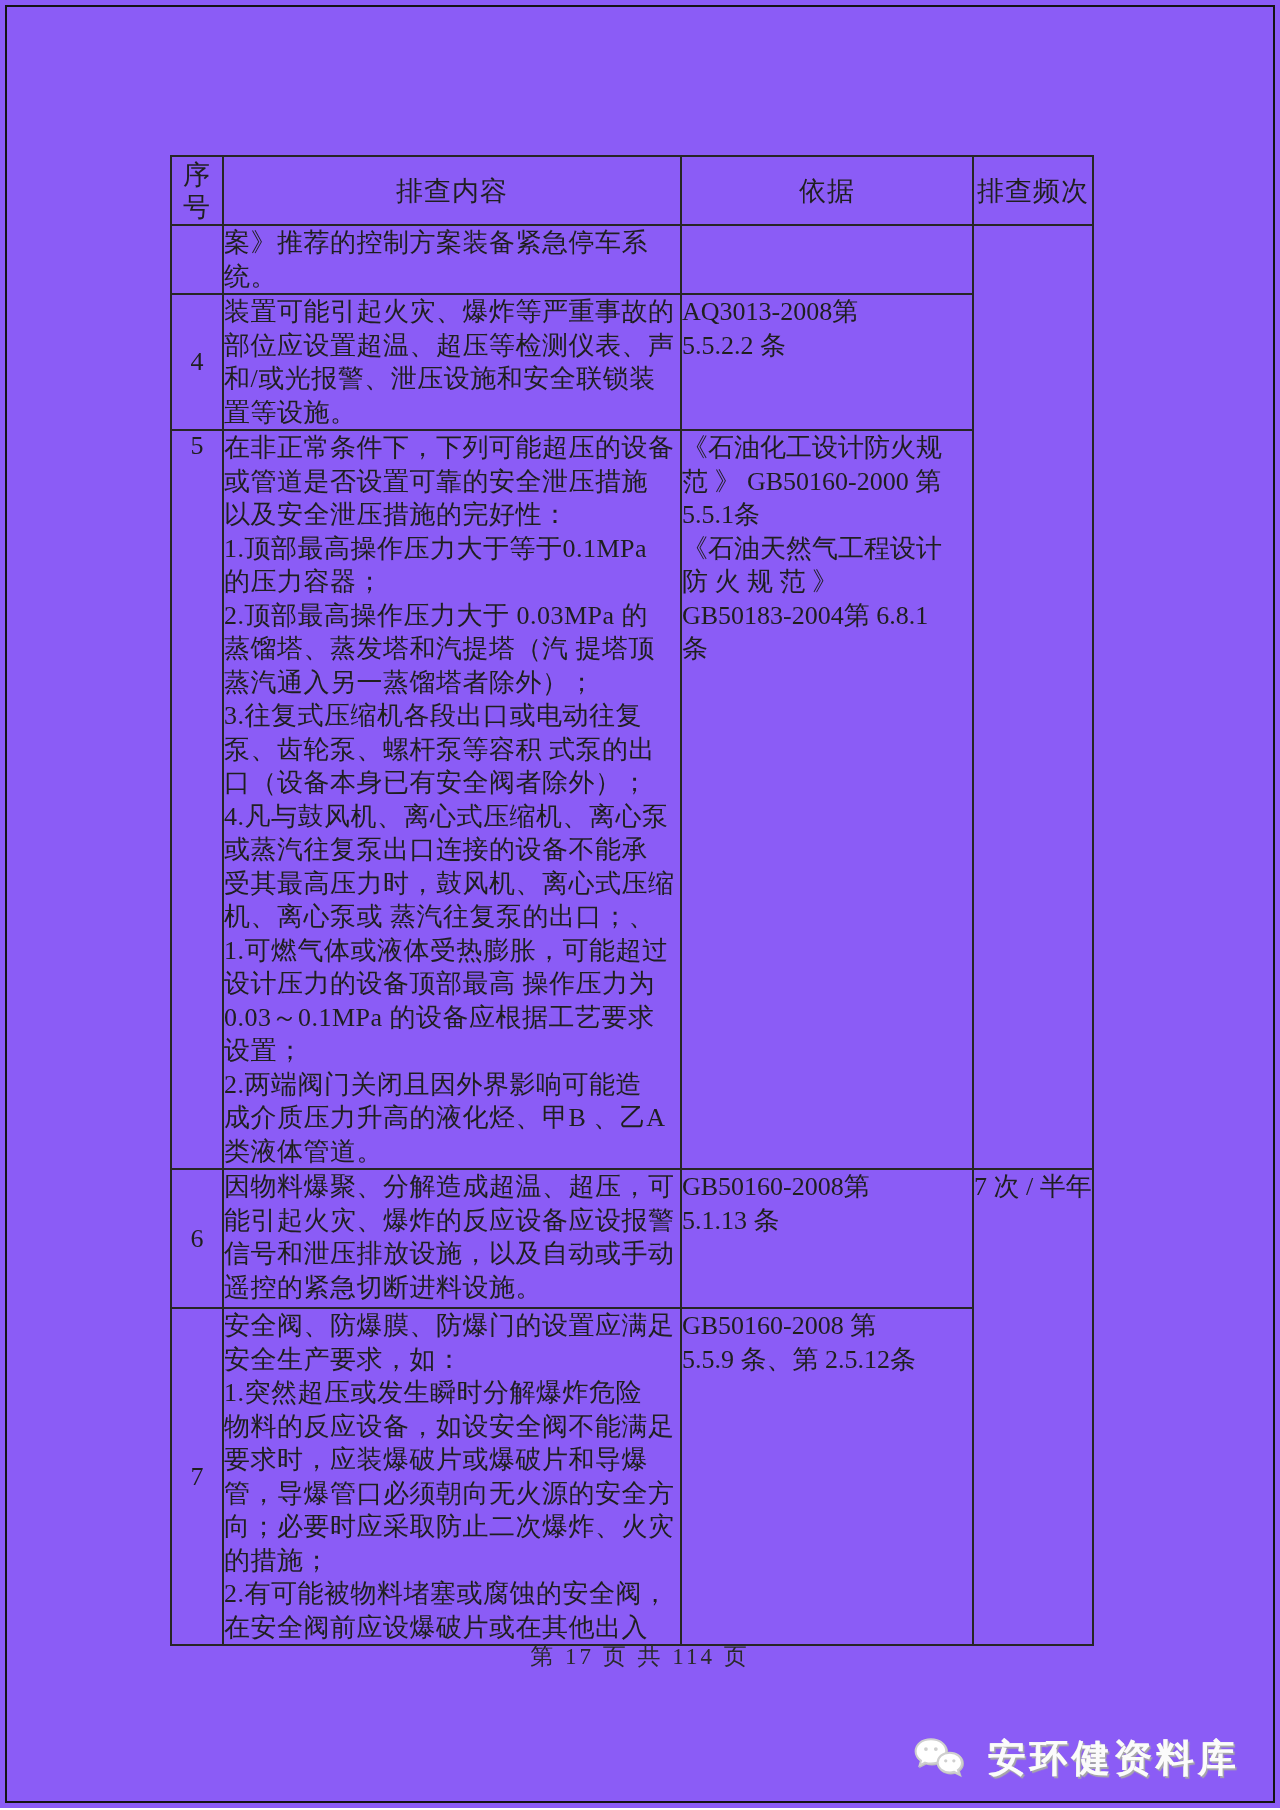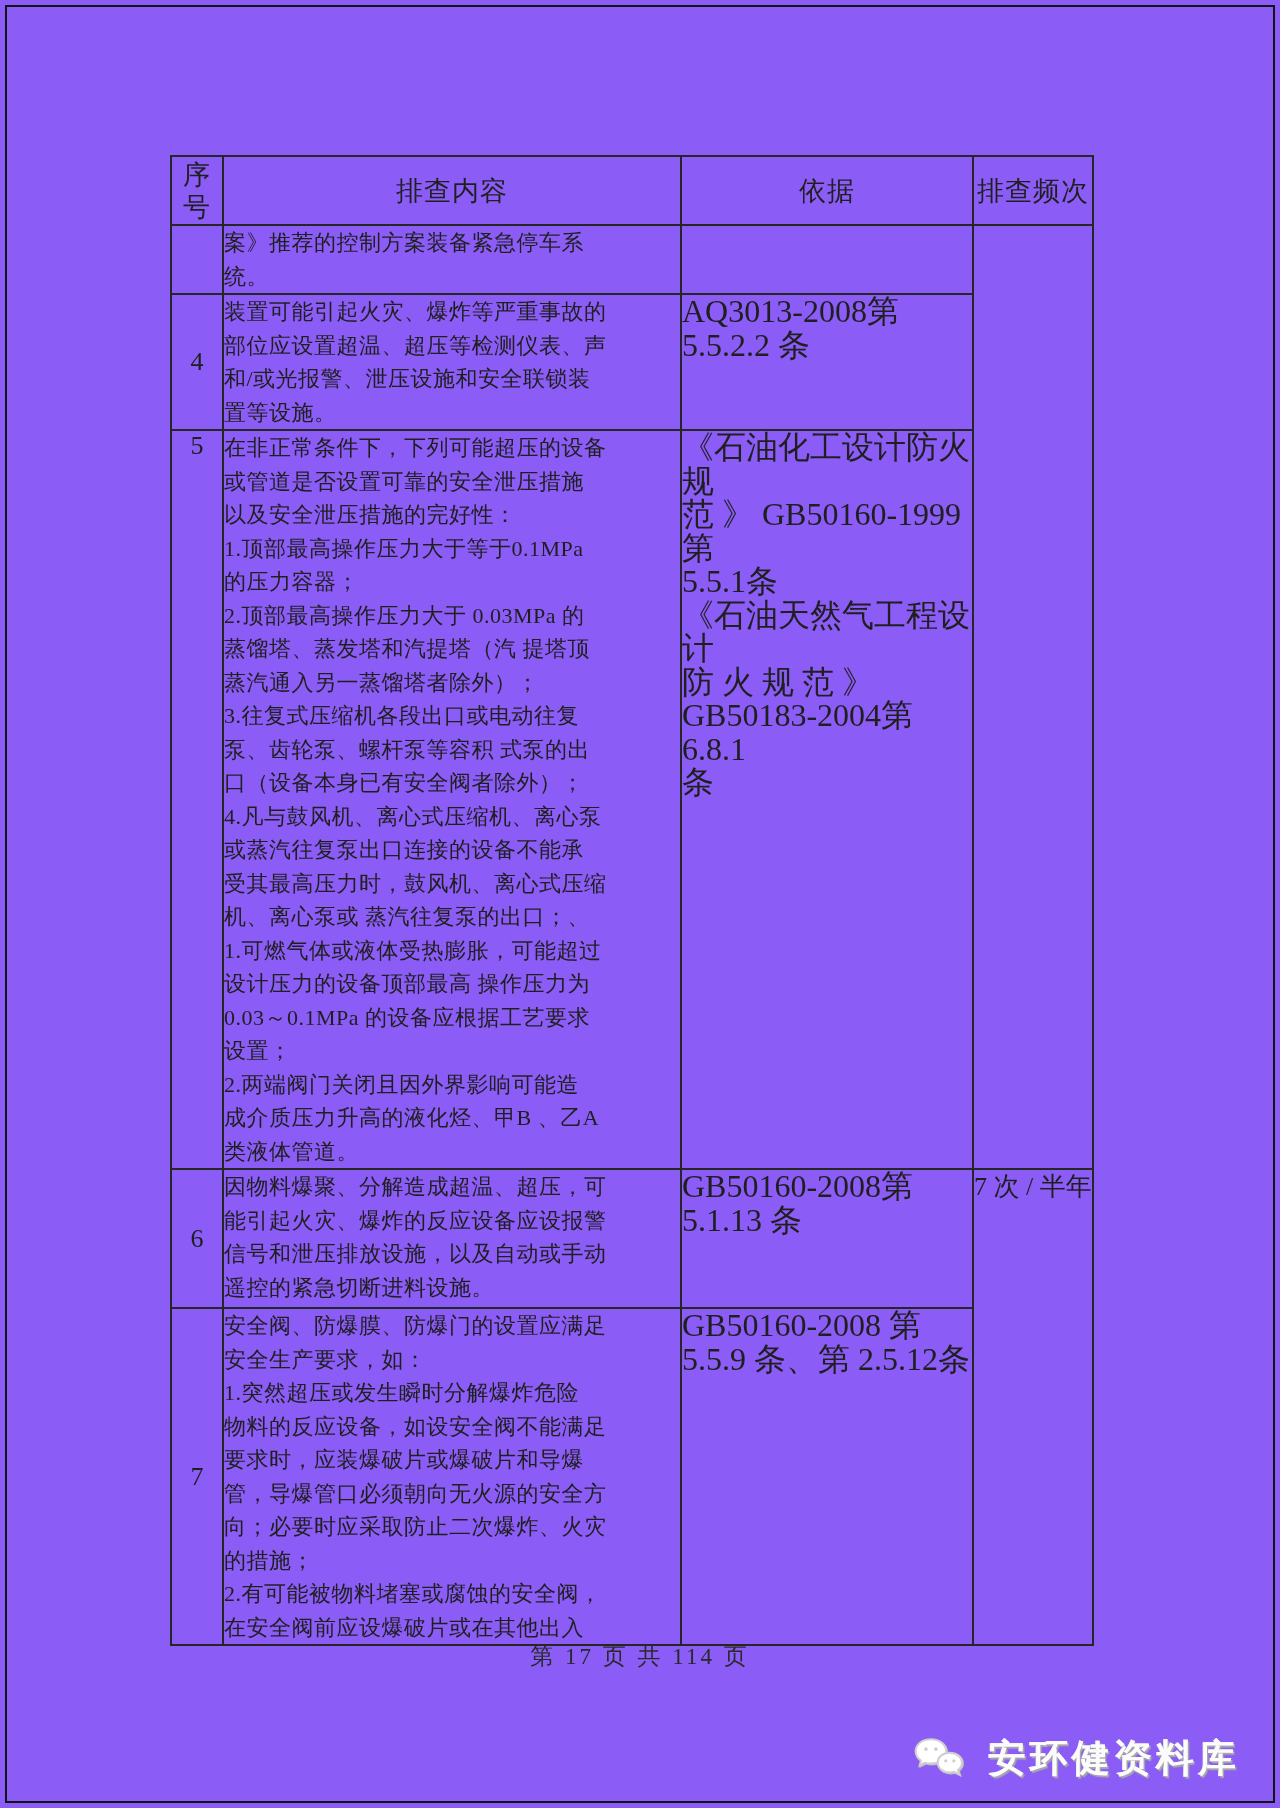--- a/index.html
+++ b/index.html
@@ -49,29 +49,29 @@
     text-align:center;
     vertical-align:middle;
   }
   td.no-cell-5{
     font-size:26px;
     text-align:center;
     vertical-align:top;
     padding-top:240px;
   }
   td.content-cell{
-    font-size:22px;
+    font-size:26px;
     line-height:33.5px;
     vertical-align:top;
     padding:1px 8px 0 12px;
     white-space:pre-line;
     letter-spacing:0.5px;
   }
   td.basis-cell{
-    font-size:32px;
+    font-size:26px;
     line-height:33.5px;
     vertical-align:top;
     padding:1px 6px 0 11px;
     white-space:pre-line;
   }
   td.freq-cell{
     font-size:26px;
     line-height:33.5px;
     vertical-align:top;
     padding:3px 6px 0 10px;
@@ -164,21 +164,21 @@
 受其最高压力时，鼓风机、离心式压缩
 机、离心泵或 蒸汽往复泵的出口；、
 1.可燃气体或液体受热膨胀，可能超过
 设计压力的设备顶部最高 操作压力为
 0.03～0.1MPa 的设备应根据工艺要求
 设置；
 2.两端阀门关闭且因外界影响可能造
 成介质压力升高的液化烃、甲B 、乙A
 类液体管道。</td>
         <td class="basis-cell">《石油化工设计防火规
-范 》 GB50160-1999 第
+范 》 GB50160-2000 第
 5.5.1条
 《石油天然气工程设计
 防 火 规 范  》
 GB50183-2004第 6.8.1
 条</td>
       </tr>
 
       <tr class="rh-r6">
         <td class="no-cell">6</td>
         <td class="content-cell">因物料爆聚、分解造成超温、超压，可

